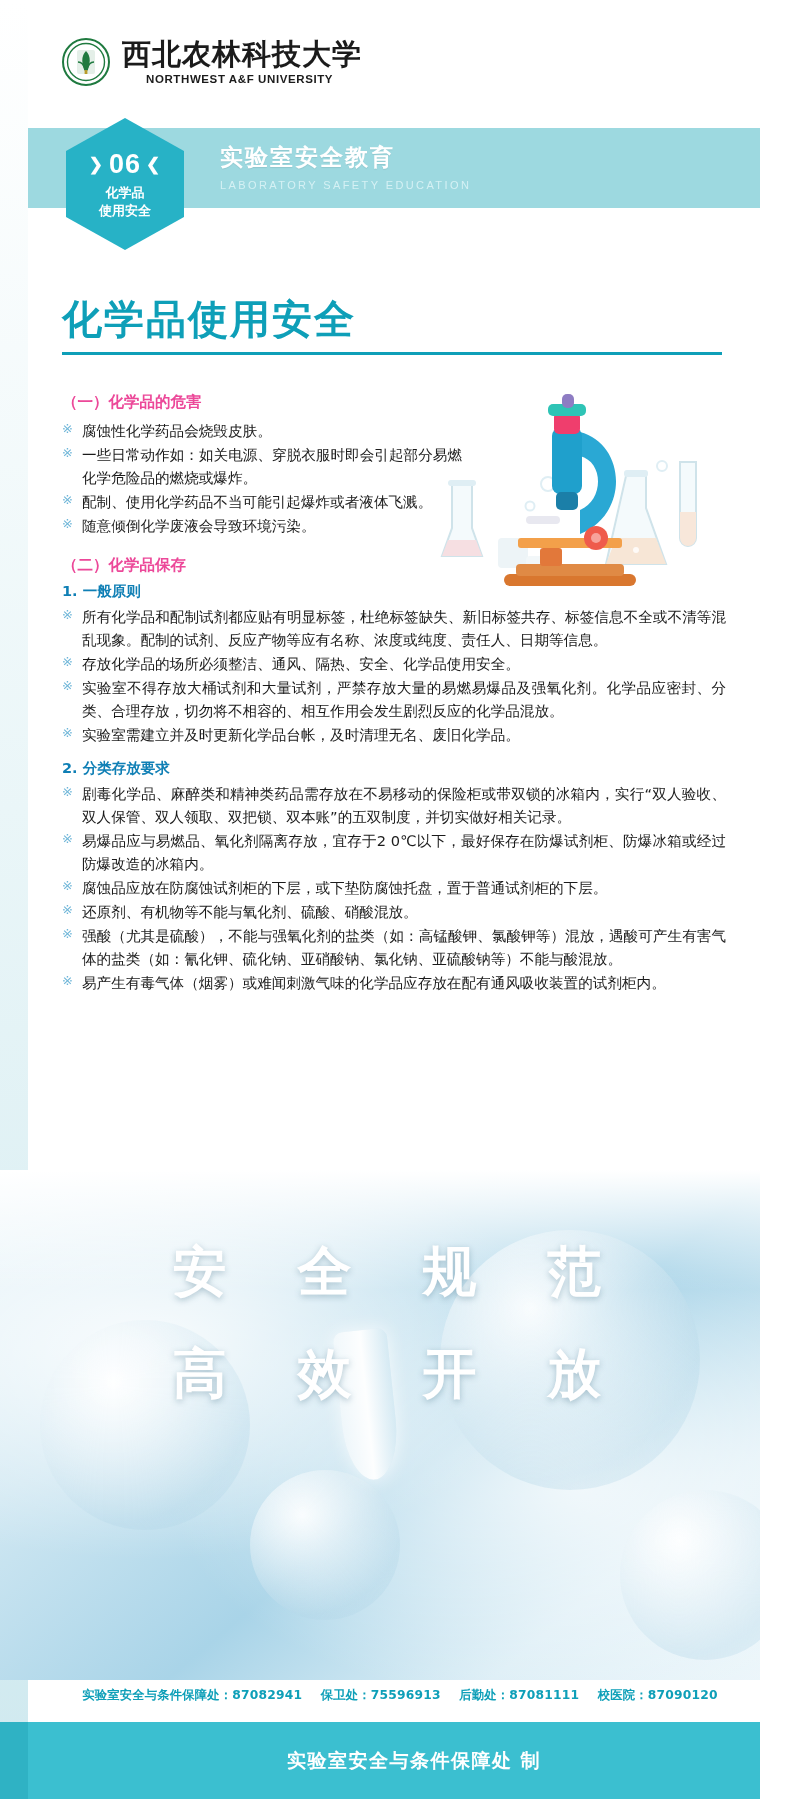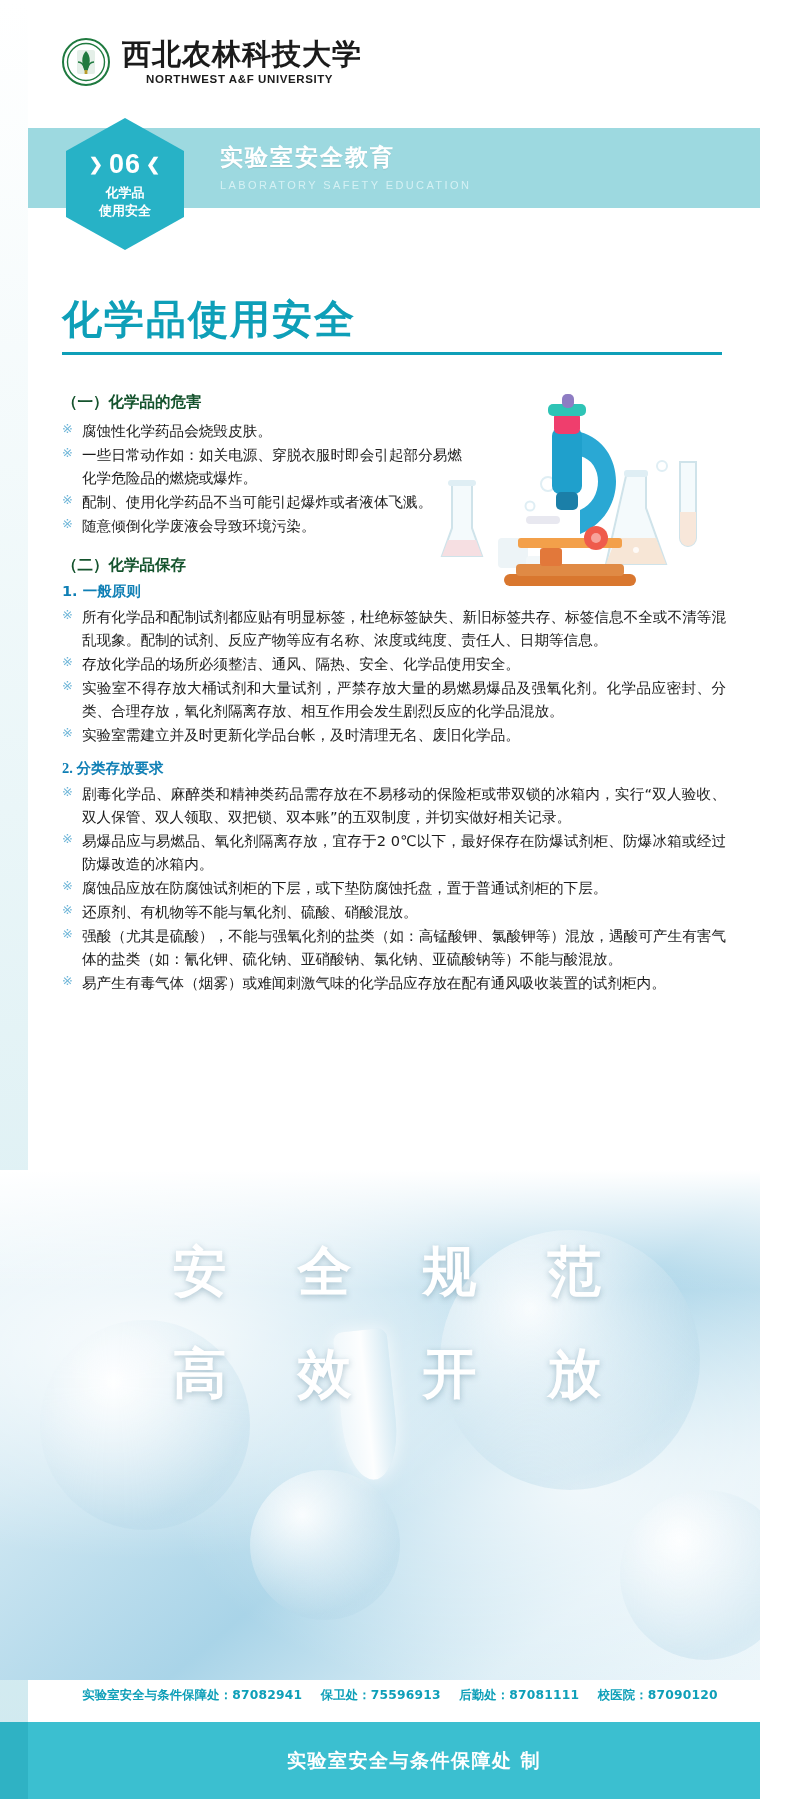--- a/index.html
+++ b/index.html
@@ -103,29 +103,29 @@
     width: 660px; height: 3px; background: #0e9fb8;
   }
 
   
   .content {
     position: absolute; left: 62px; top: 392px; width: 664px;
     font-family: "DejaVu Sans", sans-serif;
     color: #1b1b1b;
   }
   .sec-head {
-    color: #14532d; font-weight: 700; font-size: 15.5px;
+    color: #ec4899; font-weight: 700; font-size: 15.5px;
     margin: 0 0 6px 0;
   }
   .sec-head.spaced { margin-top: 18px; }
   .sub-head {
     color: #0f7fb5; font-weight: 700; font-size: 14.5px;
     margin: 6px 0 4px 0;
   }
-  .sub-head.t2 { margin-top: 12px; font-family: Liberation Serif, serif; }
+  .sub-head.t2 { margin-top: 12px; }
 
   ul.items { list-style: none; margin: 0; padding: 0; }
   ul.items li {
     position: relative;
     padding-left: 20px;
     font-size: 14.6px;
     line-height: 1.58;
     margin-bottom: 1px;
     text-align: justify;
   }
@@ -307,21 +307,21 @@
       <li><span class="mk">※</span><span>配制、使用化学药品不当可能引起爆炸或者液体飞溅。</span></li>
       <li><span class="mk">※</span><span>随意倾倒化学废液会导致环境污染。</span></li>
     </ul>
 
     <div class="sec-head spaced">（二）化学品保存</div>
 
     <div class="sub-head">1. 一般原则</div>
     <ul class="items">
       <li><span class="mk">※</span><span>所有化学品和配制试剂都应贴有明显标签，杜绝标签缺失、新旧标签共存、标签信息不全或不清等混乱现象。配制的试剂、反应产物等应有名称、浓度或纯度、责任人、日期等信息。</span></li>
       <li><span class="mk">※</span><span>存放化学品的场所必须整洁、通风、隔热、安全、化学品使用安全。</span></li>
-      <li><span class="mk">※</span><span>实验室不得存放大桶试剂和大量试剂，严禁存放大量的易燃易爆品及强氧化剂。化学品应密封、分类、合理存放，氧化剂隔离存放、相互作用会发生剧烈反应的化学品混放。</span></li>
+      <li><span class="mk">※</span><span>实验室不得存放大桶试剂和大量试剂，严禁存放大量的易燃易爆品及强氧化剂。化学品应密封、分类、合理存放，切勿将不相容的、相互作用会发生剧烈反应的化学品混放。</span></li>
       <li><span class="mk">※</span><span>实验室需建立并及时更新化学品台帐，及时清理无名、废旧化学品。</span></li>
     </ul>
 
     <div class="sub-head t2">2. 分类存放要求</div>
     <ul class="items">
       <li><span class="mk">※</span><span>剧毒化学品、麻醉类和精神类药品需存放在不易移动的保险柜或带双锁的冰箱内，实行“双人验收、双人保管、双人领取、双把锁、双本账”的五双制度，并切实做好相关记录。</span></li>
       <li><span class="mk">※</span><span>易爆品应与易燃品、氧化剂隔离存放，宜存于2 0℃以下，最好保存在防爆试剂柜、防爆冰箱或经过防爆改造的冰箱内。</span></li>
       <li><span class="mk">※</span><span>腐蚀品应放在防腐蚀试剂柜的下层，或下垫防腐蚀托盘，置于普通试剂柜的下层。</span></li>
       <li><span class="mk">※</span><span>还原剂、有机物等不能与氧化剂、硫酸、硝酸混放。</span></li>
       <li><span class="mk">※</span><span>强酸（尤其是硫酸），不能与强氧化剂的盐类（如：高锰酸钾、氯酸钾等）混放，遇酸可产生有害气体的盐类（如：氰化钾、硫化钠、亚硝酸钠、氯化钠、亚硫酸钠等）不能与酸混放。</span></li>

